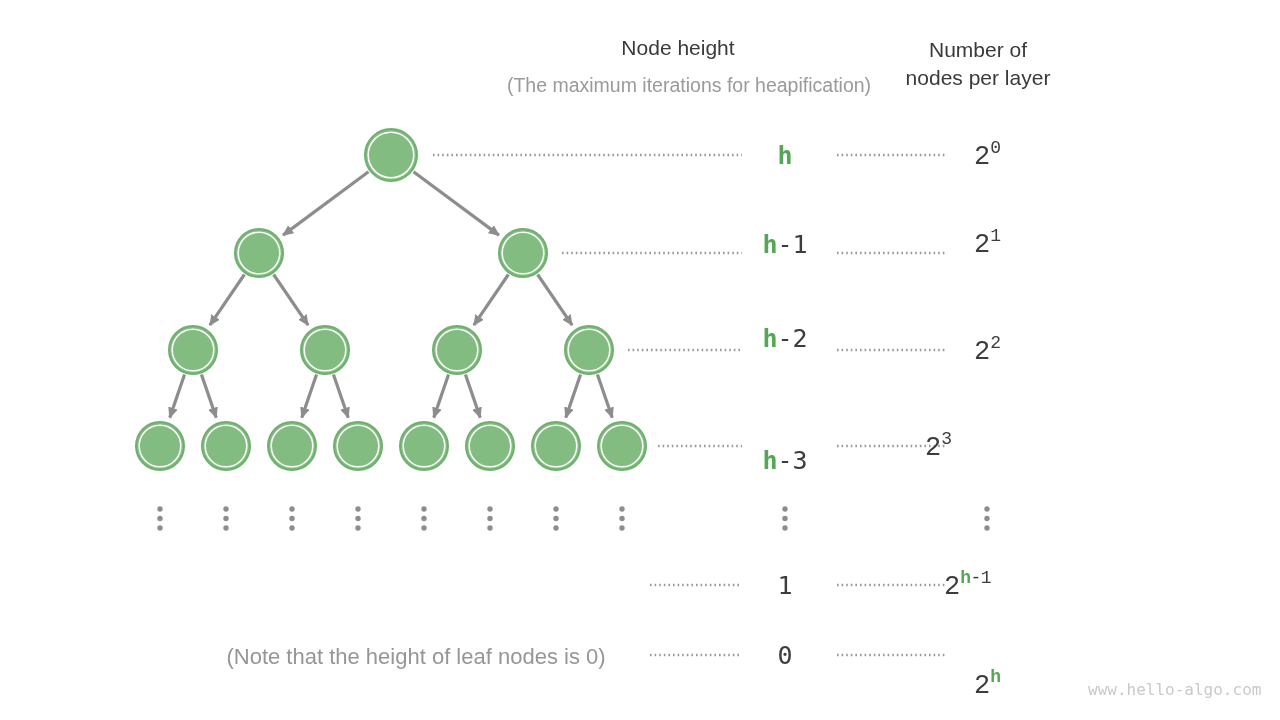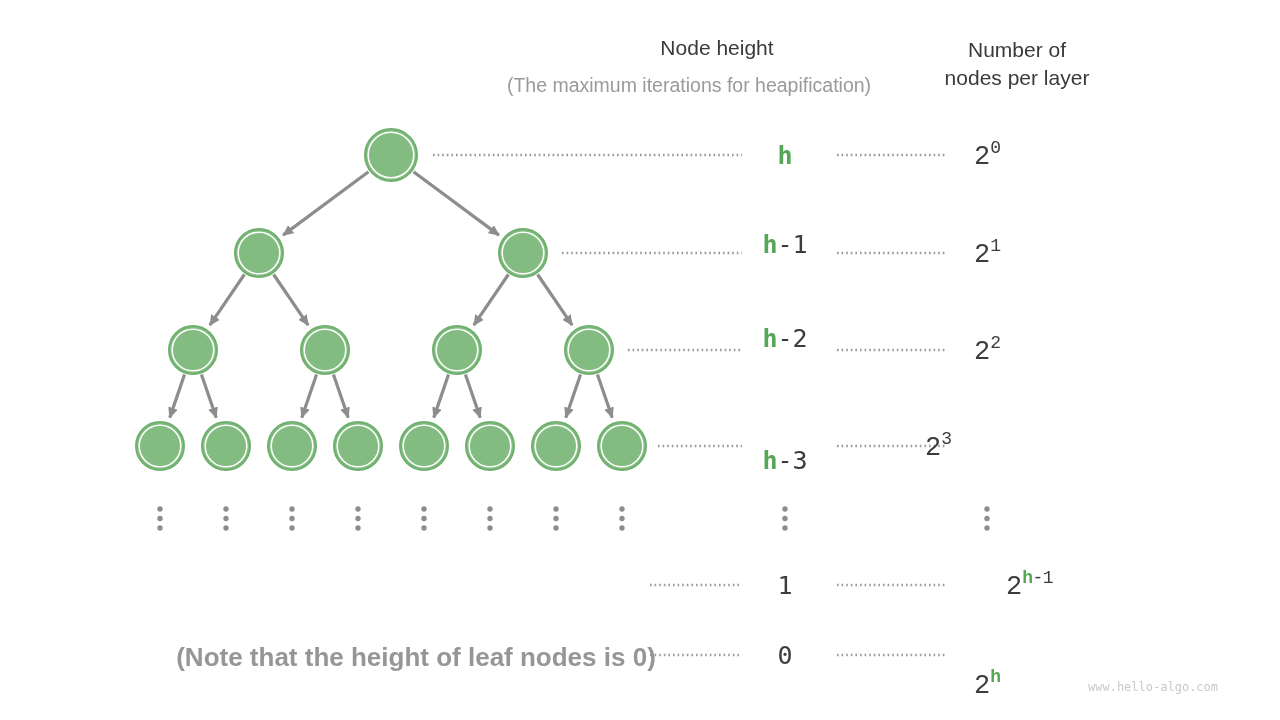--- a/index.html
+++ b/index.html
@@ -3,35 +3,35 @@
 <meta charset="utf-8">
 <style>
   html,body{margin:0;padding:0;background:#ffffff;}
   .canvas{
     position:relative;width:1280px;height:720px;background:#ffffff;
     overflow:hidden;font-family:"Liberation Sans",sans-serif;
   }
   svg#diagram{position:absolute;left:0;top:0;}
   .abs{position:absolute;white-space:nowrap;}
   .ctr{transform:translate(-50%,-50%);}
-  .hdr-title{font-size:21px;font-weight:500;color:#3a3a3a;margin-left:39px;}
+  .hdr-title{font-size:21px;font-weight:500;color:#3a3a3a;}
   .hdr-sub{font-size:19.5px;color:#9a9a9a;}
   .hdr-right{text-align:center;line-height:28px;}
   .hlabel{
     font-family:"DejaVu Sans Mono",monospace;font-size:25px;color:#3c3c3c;
     transform:translate(-50%,-50%);
   }
   .clabel{
     font-family:Liberation Mono, monospace;font-size:27px;color:#3c3c3c;
     transform:translate(0,-50%);
   }
   .clabel .sup{font-size:18px;position:relative;top:-11px;letter-spacing:-0.5px;}
   .g{color:#55a757;font-weight:bold;}
-  .note{font-size:26px;color:#969696;transform:translate(-50%,-50%);font-weight:bold;}
-  .watermark{font-family:"DejaVu Sans Mono",monospace;font-size:12px;color:#c9c9c9;}
+  .note{font-size:22px;color:#969696;transform:translate(-50%,-50%);}
+  .watermark{font-family:"DejaVu Sans Mono",monospace;font-size:16px;color:#c9c9c9;}
 </style>
 </head>
 <body>
 
 <div class="canvas">
 
   <svg id="diagram" width="1280" height="720">
     <defs>
       <marker id="arrowhead" markerWidth="14" markerHeight="12" refX="10" refY="5" orient="auto" markerUnits="userSpaceOnUse">
         <path d="M0,0 L11,5 L0,10 Z" fill="#8d8d8d"></path>
@@ -185,21 +185,21 @@
   </div>
 
   <div class="abs hlabel" style="left:785px;top:155px"><span class="g">h</span><span></span></div>
   <div class="abs hlabel" style="left:785px;top:244px"><span class="g">h</span><span>-1</span></div>
   <div class="abs hlabel" style="left:785px;top:338px"><span class="g">h</span><span>-2</span></div>
   <div class="abs hlabel" style="left:785px;top:460px"><span class="g">h</span><span>-3</span></div>
   <div class="abs hlabel" style="left:785px;top:585px"><span class="g"></span><span>1</span></div>
   <div class="abs hlabel" style="left:785px;top:655px"><span class="g"></span><span>0</span></div>
 
   <div class="abs clabel" style="left:974px;top:157px"><span>2</span><span class="sup"><span class="g"></span><span>0</span></span></div>
-  <div class="abs clabel" style="left:974px;top:255px"><span>2</span><span class="sup"><span class="g"></span><span>1</span></span></div>
+  <div class="abs clabel" style="left:974px;top:245px"><span>2</span><span class="sup"><span class="g"></span><span>1</span></span></div>
   <div class="abs clabel" style="left:974px;top:352px"><span>2</span><span class="sup"><span class="g"></span><span>2</span></span></div>
   <div class="abs clabel" style="left:925px;top:448px"><span>2</span><span class="sup"><span class="g"></span><span>3</span></span></div>
-  <div class="abs clabel" style="left:1006px;top:587px"><span>2</span><span class="sup"><span class="g">h</span><span>-1</span></span></div>
+  <div class="abs clabel" style="left:944px;top:587px"><span>2</span><span class="sup"><span class="g">h</span><span>-1</span></span></div>
   <div class="abs clabel" style="left:974px;top:686px"><span>2</span><span class="sup"><span class="g">h</span><span></span></span></div>
 
   <div class="abs note" style="left:416px;top:657px">(Note that the height of leaf nodes is 0)</div>
   <div class="abs watermark" style="left:1088px;top:680px">www.hello-algo.com</div>
 </div>
 
 </body></html>

